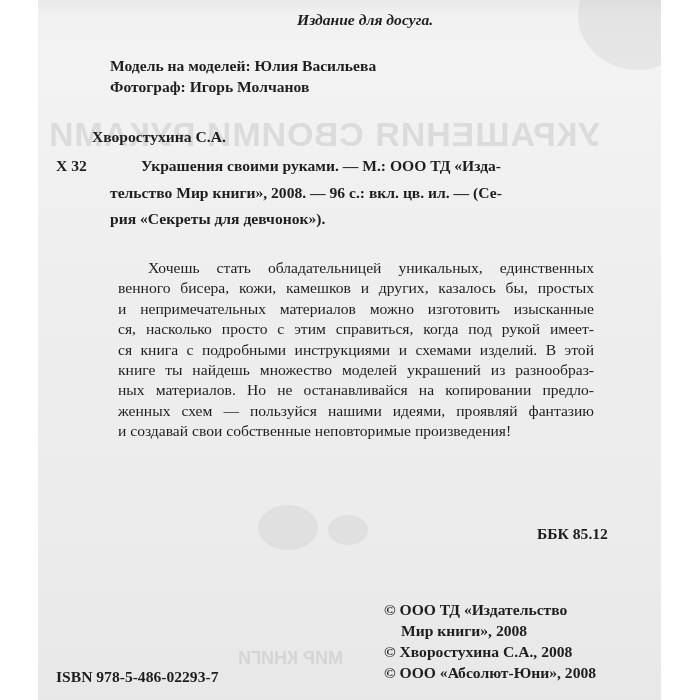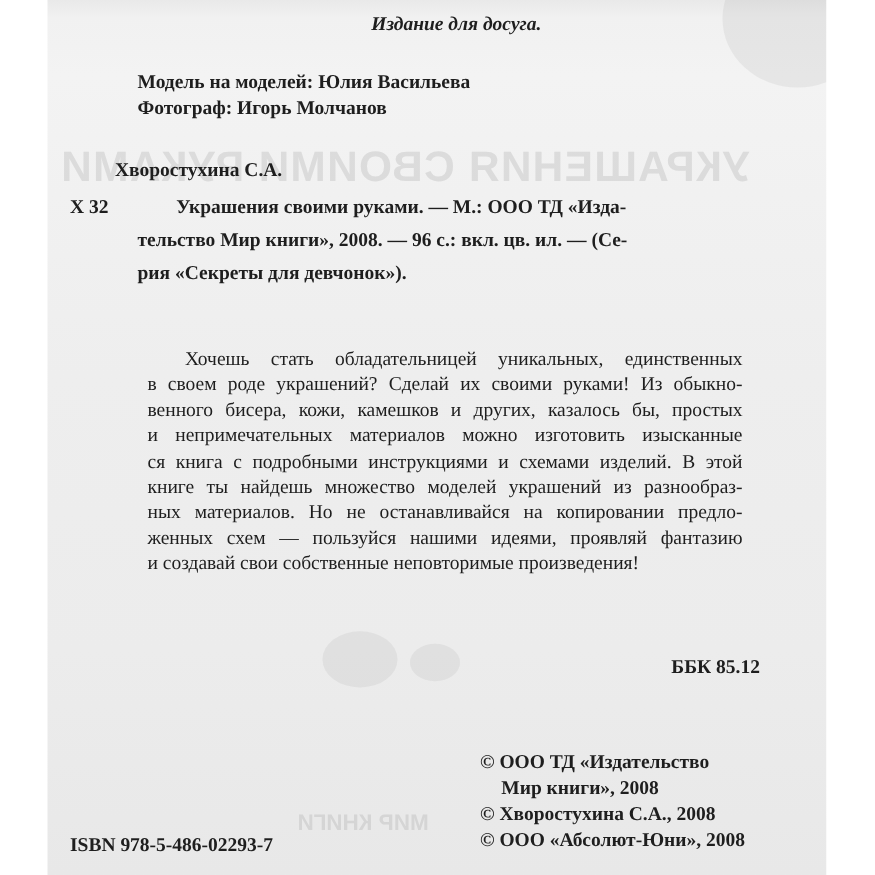--- a/index.html
+++ b/index.html
@@ -42,25 +42,25 @@
 
 <div class="line" style="left:110px; top:56px;">Модель на моделей: Юлия Васильева</div>
 <div class="line" style="left:110px; top:77px;">Фотограф: Игорь Молчанов</div>
 
 <div class="line bold" style="left:92px; top:127px;">Хворостухина С.А.</div>
 <div class="line" style="left:56px; top:156px;">Х 32</div>
 <div class="line" style="left:141px; top:156px;">Украшения своими руками. — М.: ООО ТД «Изда-</div>
 <div class="line" style="left:110px; top:183px;text-align:right;">тельство Мир книги», 2008. — 96 с.: вкл. цв. ил. — (Се-</div>
 <div class="line" style="left:110px; top:209px;">рия «Секреты для девчонок»).</div>
 
-<div class="para" style="top:258px;margin-top:20px;">
+<div class="para" style="top:258px;">
   <span class="l indent">Хочешь стать обладательницей уникальных, единственных</span>
-  <span class="l">в своем роде украшений? Сделай их своими руками! Из обыкно-</span>
   <span class="l">венного бисера, кожи, камешков и других, казалось бы, простых</span>
   <span class="l">и непримечательных материалов можно изготовить изысканные</span>
+  <span class="l">ся, насколько просто с этим справиться, когда под рукой имеет-</span>
   <span class="l">ся книга с подробными инструкциями и схемами изделий. В этой</span>
   <span class="l">книге ты найдешь множество моделей украшений из разнообраз-</span>
   <span class="l">ных материалов. Но не останавливайся на копировании предло-</span>
   <span class="l">женных схем — пользуйся нашими идеями, проявляй фантазию</span>
   <span class="l last">и создавай свои собственные неповторимые произведения!</span>
 </div>
 
 <div class="line" style="left:537px; top:524px;">ББК 85.12</div>
 
 <div class="line" style="left:384px; top:600px;text-align:right;">© ООО ТД «Издательство</div>

